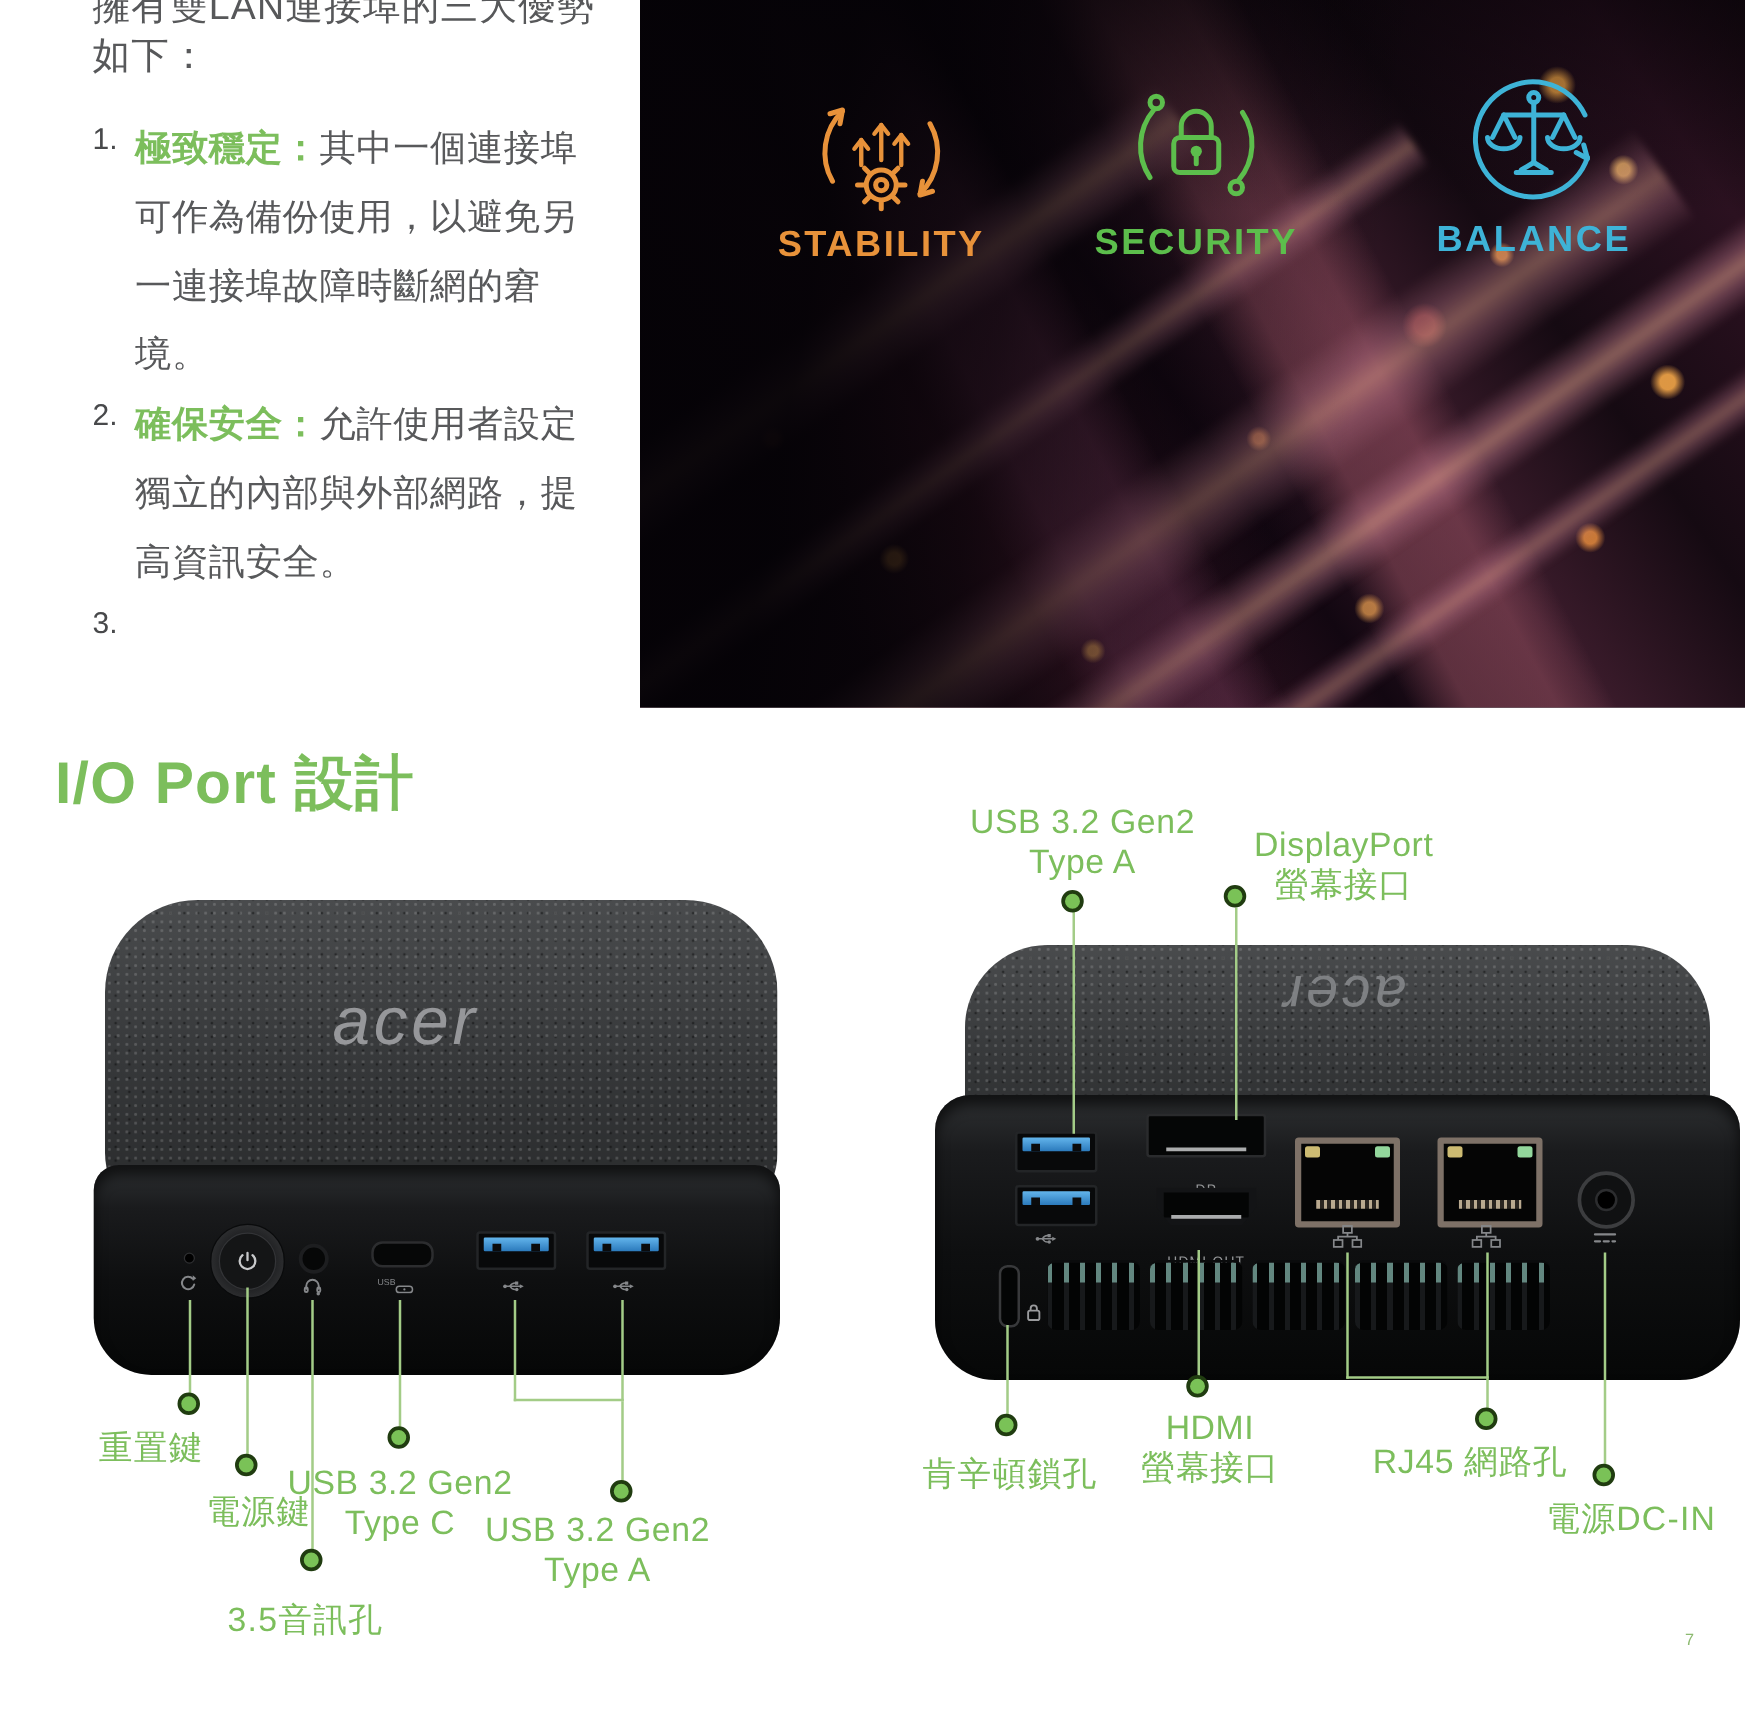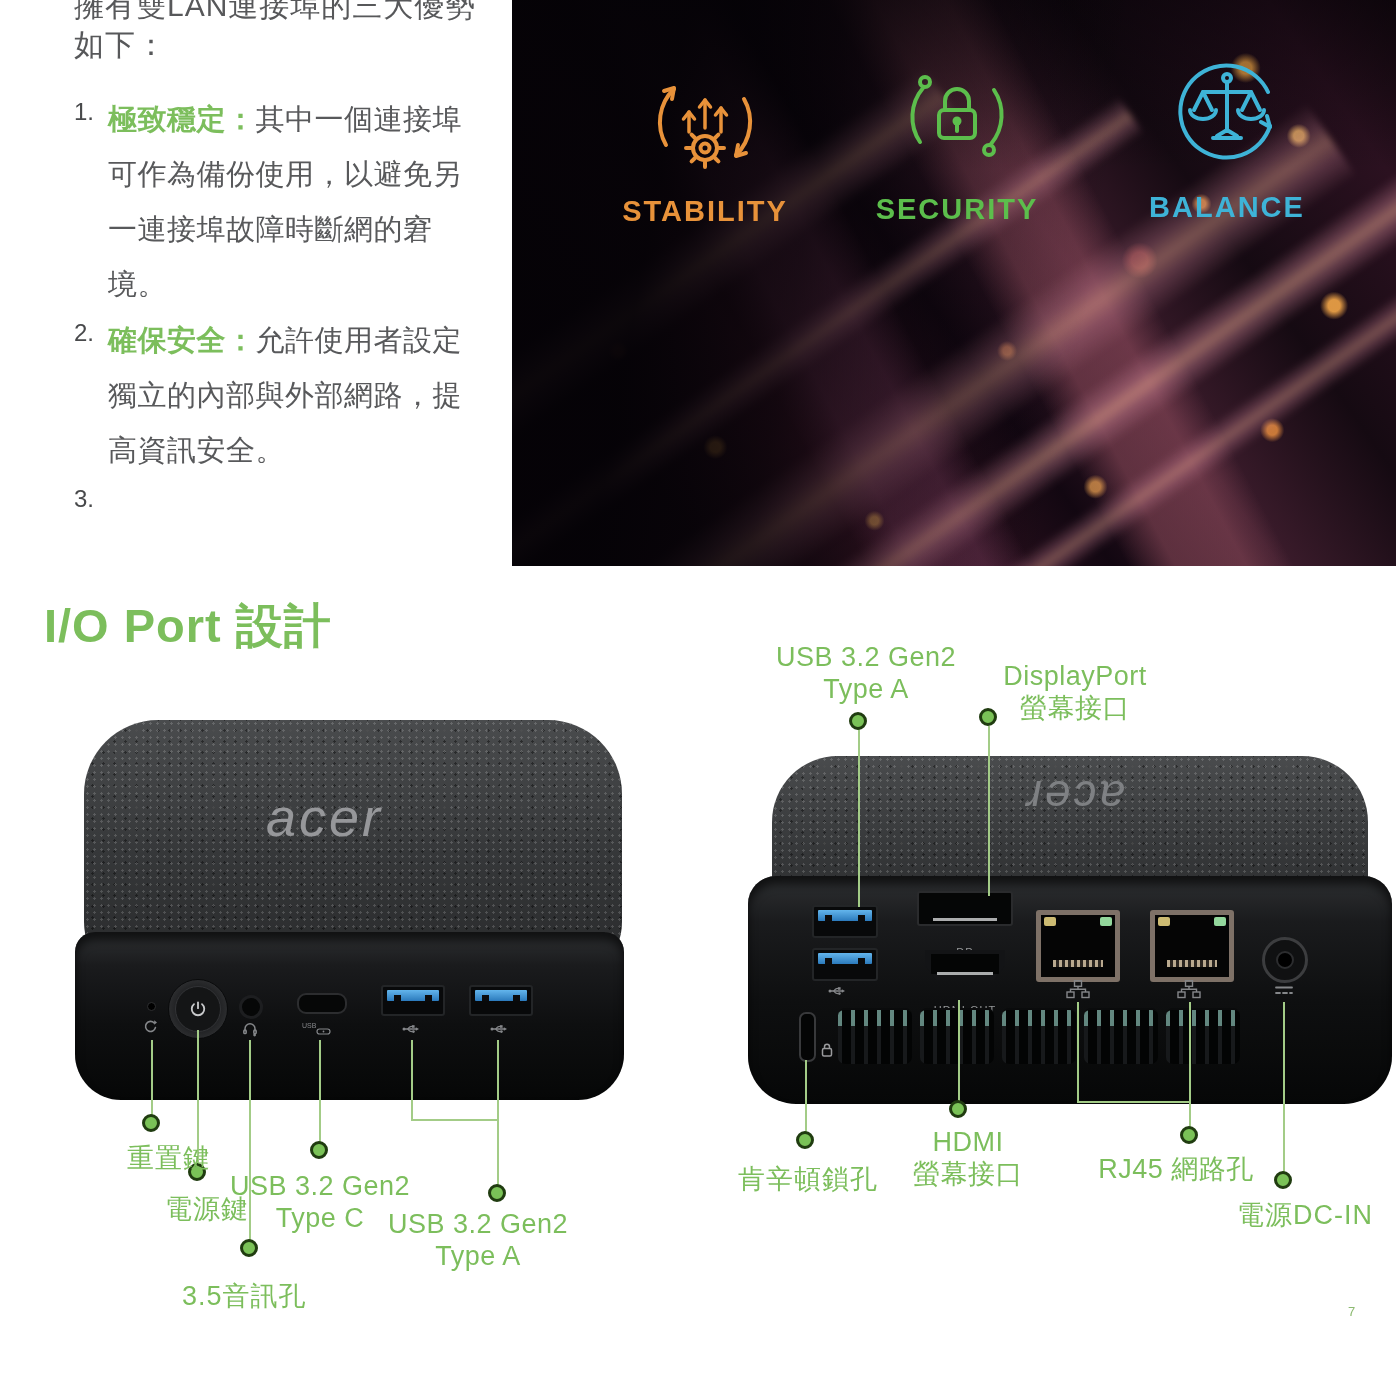--- a/index.html
+++ b/index.html
@@ -30,21 +30,21 @@
       radial-gradient(circle at 12% 62%, rgba(235,125,65,.45) 0 4px, rgba(0,0,0,0) 10px),
       radial-gradient(circle at 56% 62%, rgba(255,155,75,.5) 0 4px, rgba(0,0,0,0) 10px),
       radial-gradient(circle at 71% 46%, rgba(210,95,85,.45) 0 8px, rgba(0,0,0,0) 18px),
       linear-gradient(62deg, rgba(0,0,0,0) 0 30%, rgba(125,62,95,.5) 34% 40%, rgba(20,5,15,0) 44% 52%, rgba(165,88,105,.45) 56% 62%, rgba(0,0,0,0) 66% 100%),
       linear-gradient(55deg, #1a0b14 0 16%, #3a1626 30%, #120711 47%, #3c1c2c 60%, #150a12 74%, #2b1120 90%, #180a12 100%);}
   .strand{position:absolute;filter:blur(3px);transform:rotate(55deg);transform-origin:center;
     background:linear-gradient(90deg, rgba(0,0,0,0), rgba(195,125,145,.45) 30%, rgba(245,175,155,.6) 50%, rgba(195,125,145,.45) 70%, rgba(0,0,0,0));}
   #heroShade{left:0;top:0;width:884px;height:566px;
     background:linear-gradient(100deg, rgba(4,2,6,.95) 0 18%, rgba(4,2,6,.72) 34%, rgba(4,2,6,.25) 52%, rgba(0,0,0,0) 64%),
                linear-gradient(180deg, rgba(4,2,6,.55), rgba(0,0,0,0) 30%);}
-  .featlbl{position:absolute;transform:translateX(-50%);font-size:29px;font-weight:600;letter-spacing:2px;margin-top:15px;}
+  .featlbl{position:absolute;transform:translateX(-50%);font-size:29px;font-weight:600;letter-spacing:2px;}
   .fics{position:absolute;}
 
   
   #iotitle{left:44px;top:595px;font-size:47px;font-weight:bold;color:#7cbe5c;letter-spacing:1px;}
 
   
   .fabric{background-color:#3a3c3e;
     background-image:
       radial-gradient(rgba(255,255,255,.16) 1px, rgba(0,0,0,0) 1.3px),
       radial-gradient(rgba(0,0,0,.4) 1px, rgba(0,0,0,0) 1.3px),
@@ -349,21 +349,21 @@
   <div class="dot" style="left:240px;top:1239px;"></div>
   <div class="dot" style="left:310px;top:1141px;"></div>
   <div class="dot" style="left:488px;top:1184px;"></div>
   <div class="dot" style="left:849px;top:712px;"></div>
   <div class="dot" style="left:979px;top:708px;"></div>
   <div class="dot" style="left:796px;top:1131px;"></div>
   <div class="dot" style="left:949px;top:1100px;"></div>
   <div class="dot" style="left:1180px;top:1126px;"></div>
   <div class="dot" style="left:1274px;top:1171px;"></div>
 
-  <div class="glabel" style="left:79px;top:1140px;margin-left:48px;">重置鍵</div>
+  <div class="glabel" style="left:79px;top:1140px;">重置鍵</div>
   <div class="glabel" style="left:145px;top:1191px;margin-left:20px;">電源鍵</div>
   <div class="glabel" style="left:182px;top:1278px;">3.5音訊孔</div>
   <div class="glabel2" style="left:229px;top:1170px;width:182px;">
     <div>USB 3.2 Gen2</div>
     <div>Type C</div>
   </div>
   <div class="glabel2" style="left:387px;top:1208px;width:182px;">
     <div>USB 3.2 Gen2</div>
     <div>Type A</div>
   </div>

